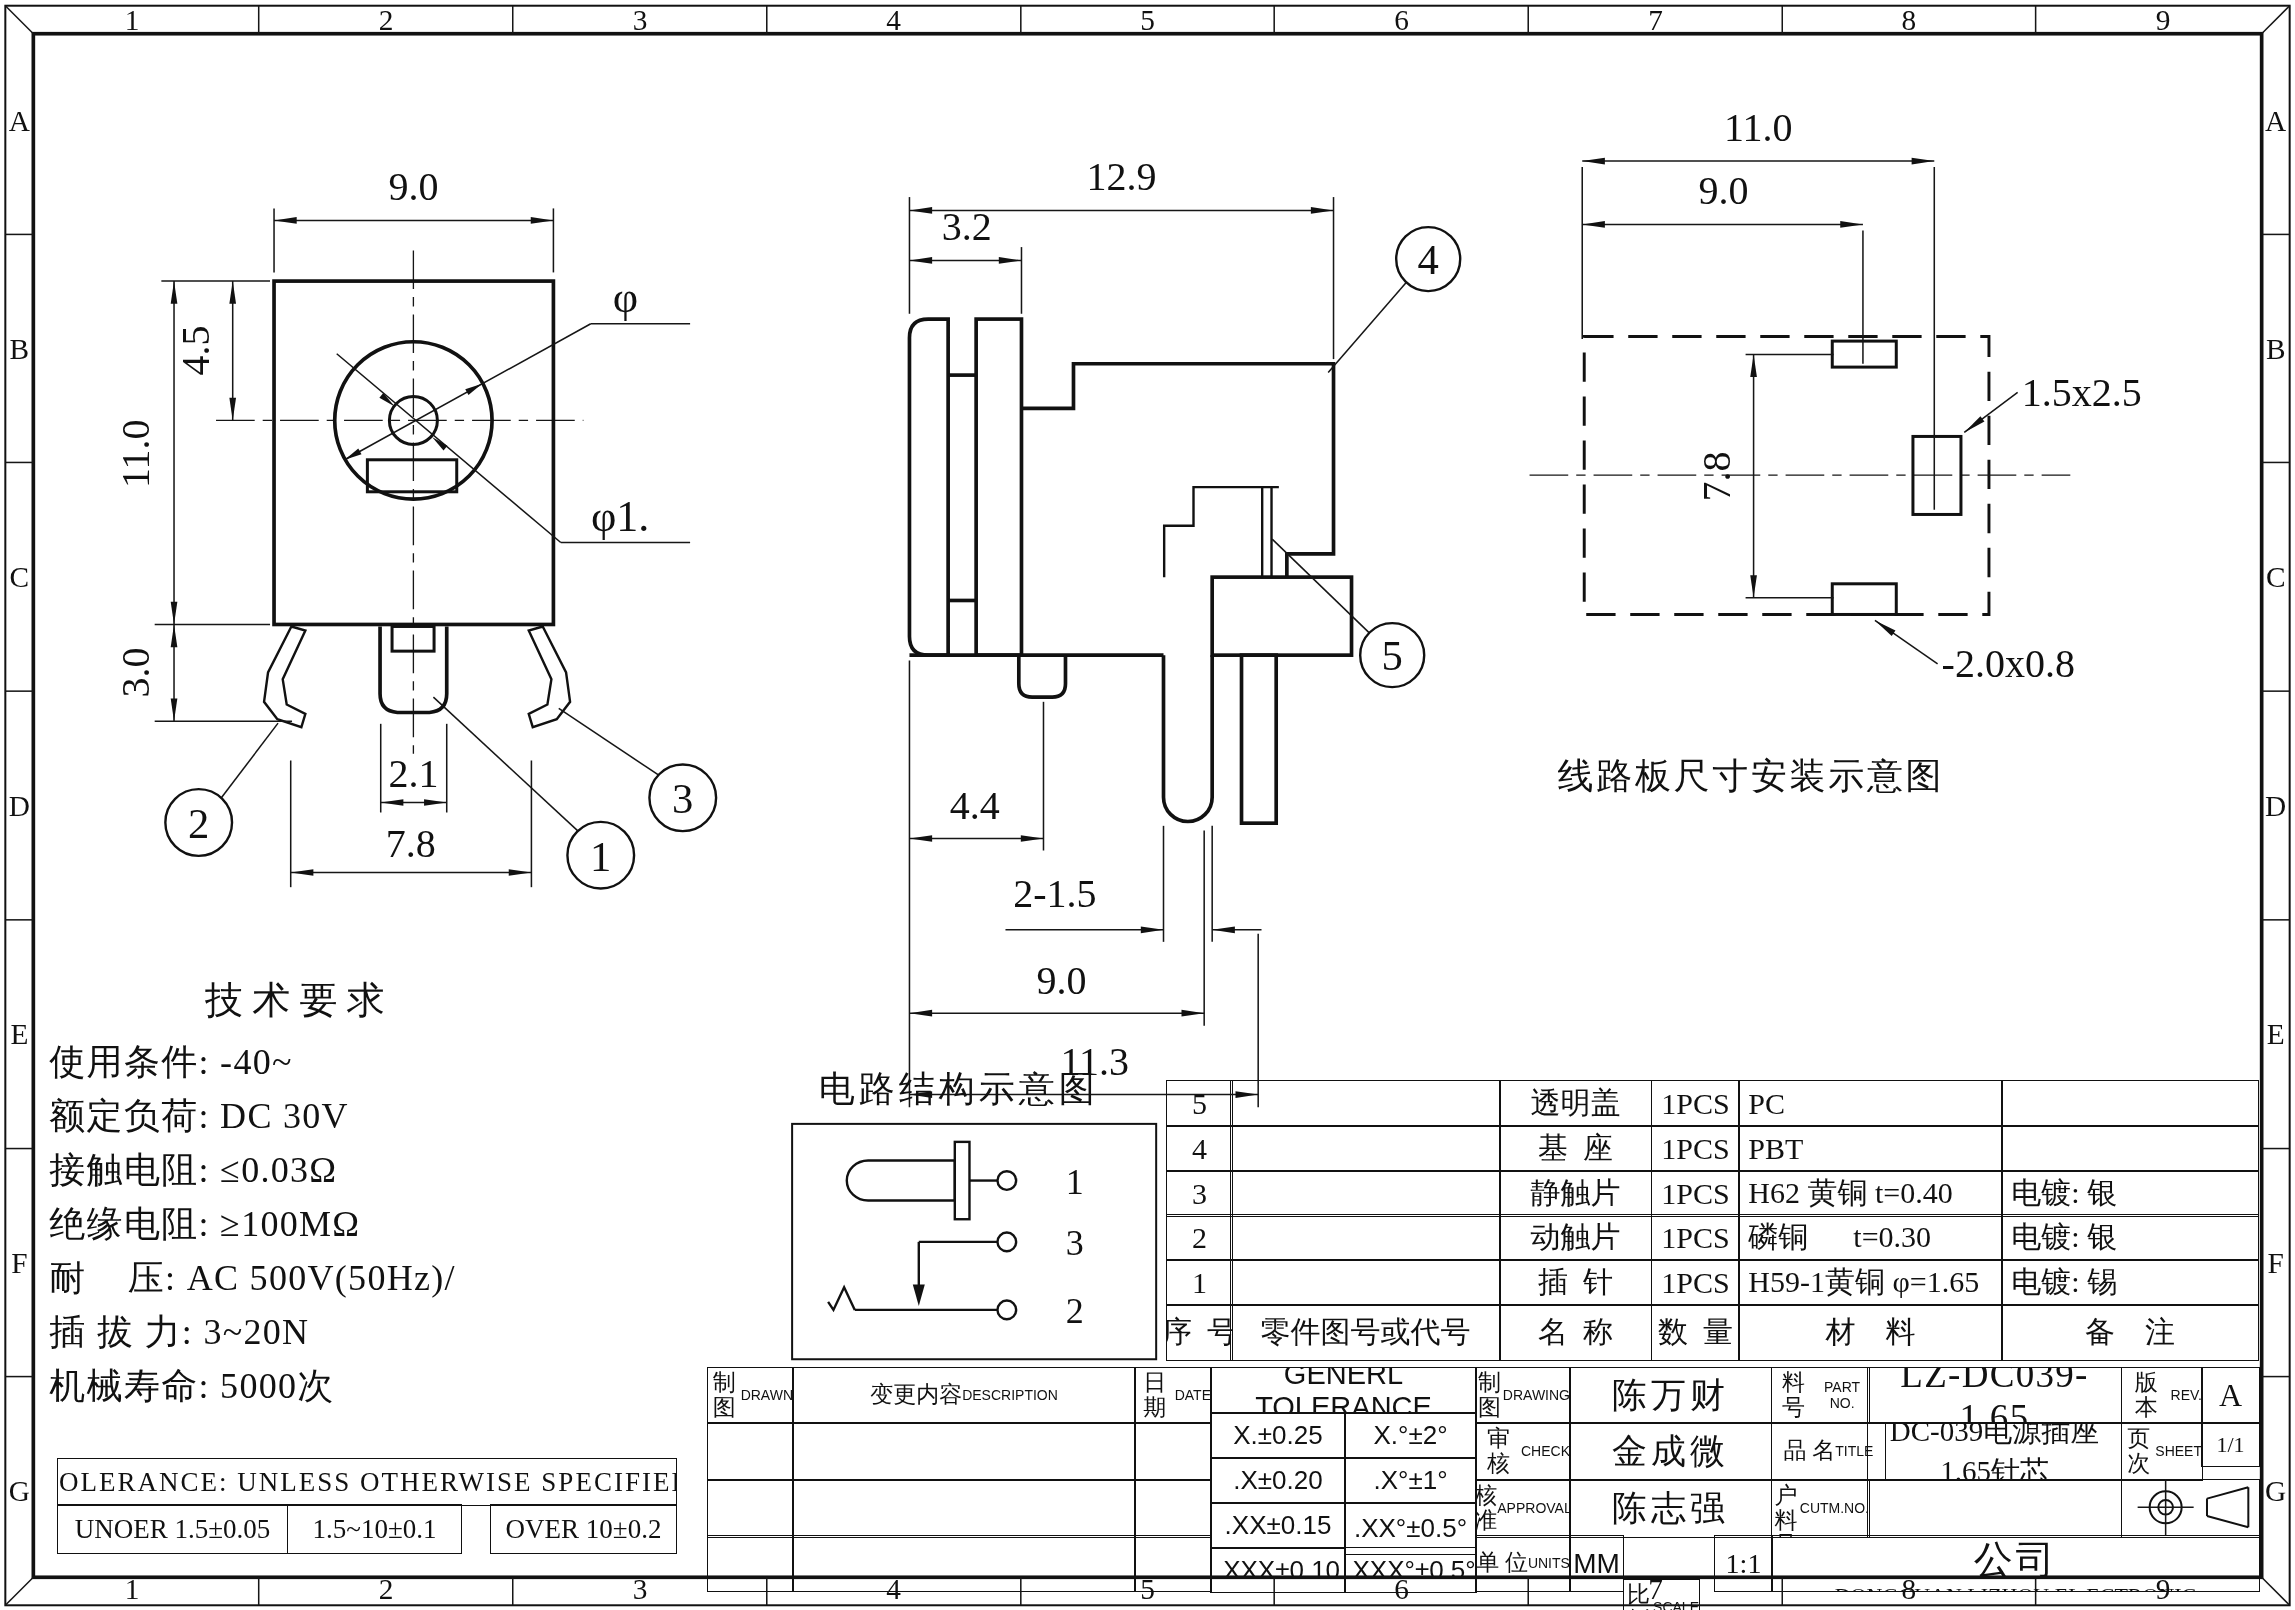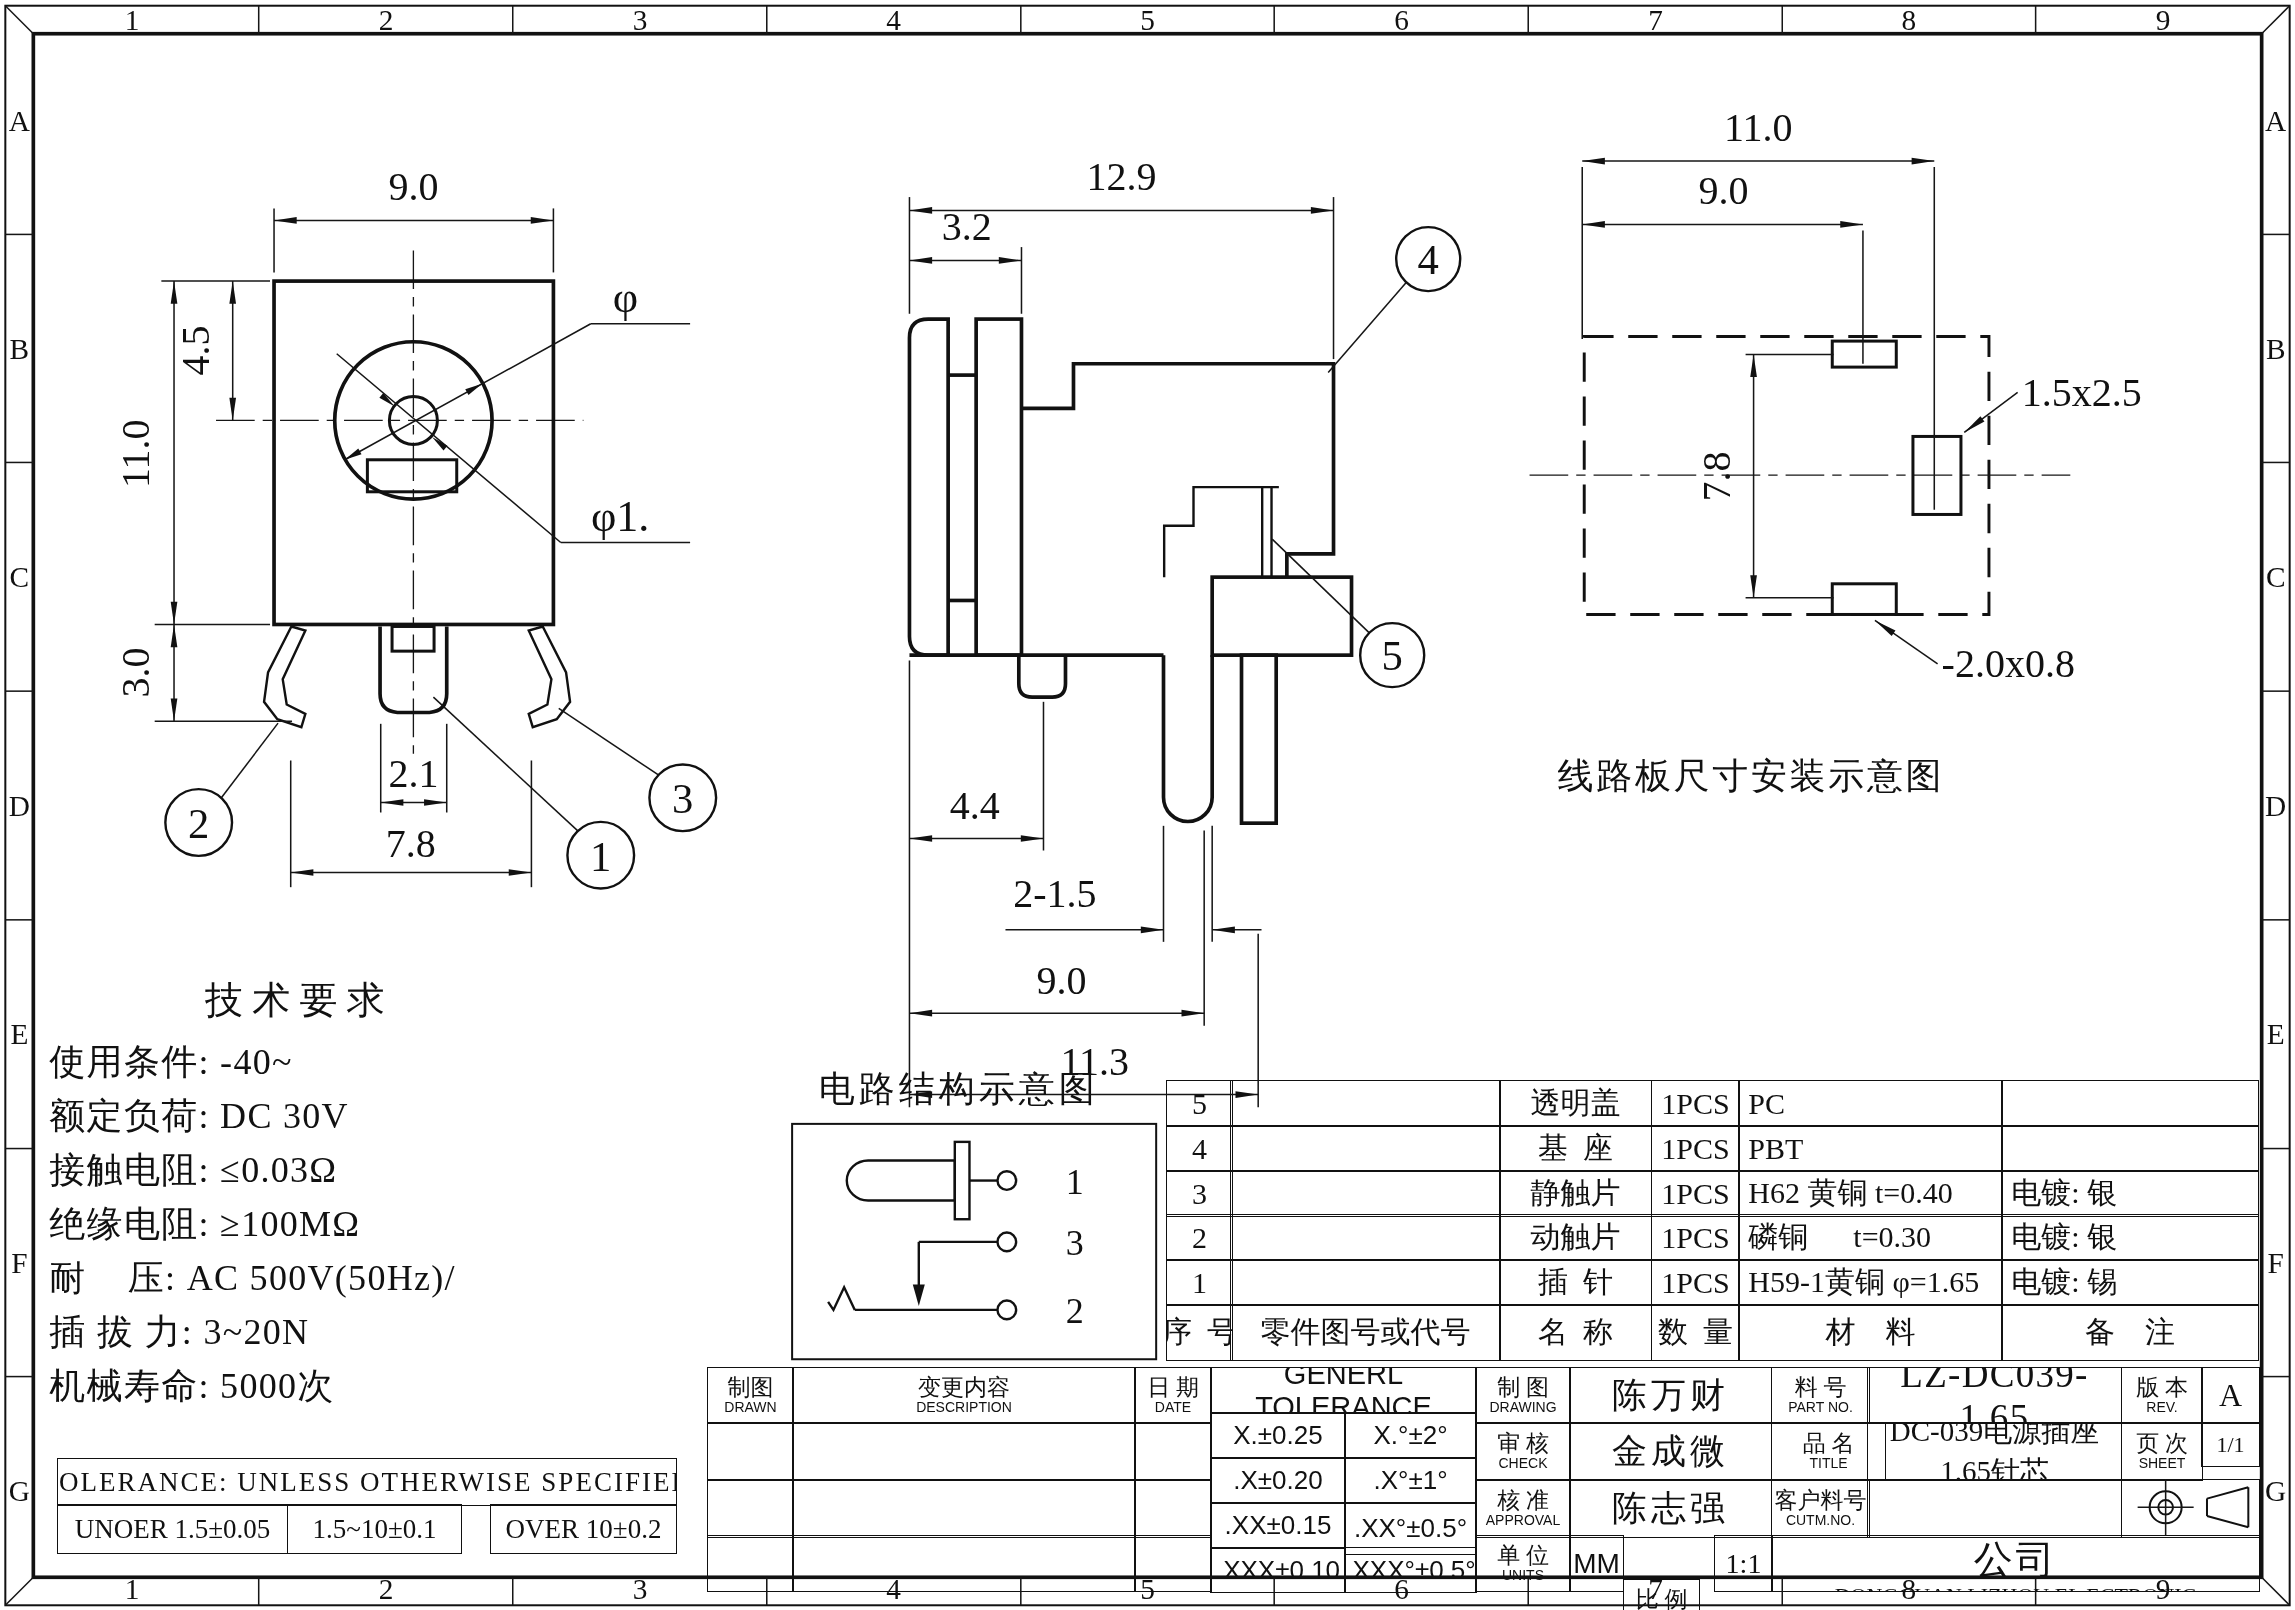--- a/index.html
+++ b/index.html
@@ -3,21 +3,21 @@
 <meta charset="utf-8">
 <style>
   html,body{margin:0;padding:0;background:#e8e8e8;}
   #sheet{position:relative;width:2295px;height:1611px;background:#ffffff;overflow:hidden;
          font-family:"Liberation Serif","DejaVu Serif",serif;color:#111;}
   #cad{position:absolute;left:0;top:0;z-index:5;pointer-events:none;}
   .abs{position:absolute;box-sizing:border-box;}
   
   .cell{position:absolute;box-sizing:border-box;border:1.7px solid #111;display:flex;
         align-items:center;justify-content:center;text-align:center;overflow:hidden;}
-  .bil{flex-direction:column;line-height:1.08;}
+  .bil{flex-direction:row;line-height:1.08;}
   .bil .cn{font-size:23px;}
   .bil .en{font-size:14px;font-family:Liberation Sans, sans-serif;}
   
   #techreq{left:40px;top:968px;width:480px;}
   #techtitle{position:absolute;left:73px;top:6.7px;width:373px;text-align:center;
              font-size:38px;letter-spacing:9.3px;}
   .tline{position:absolute;left:9.3px;width:507px;font-size:36px;white-space:pre;letter-spacing:1.3px;}
   
   .tolcell{font-size:27px;white-space:pre;}
   

